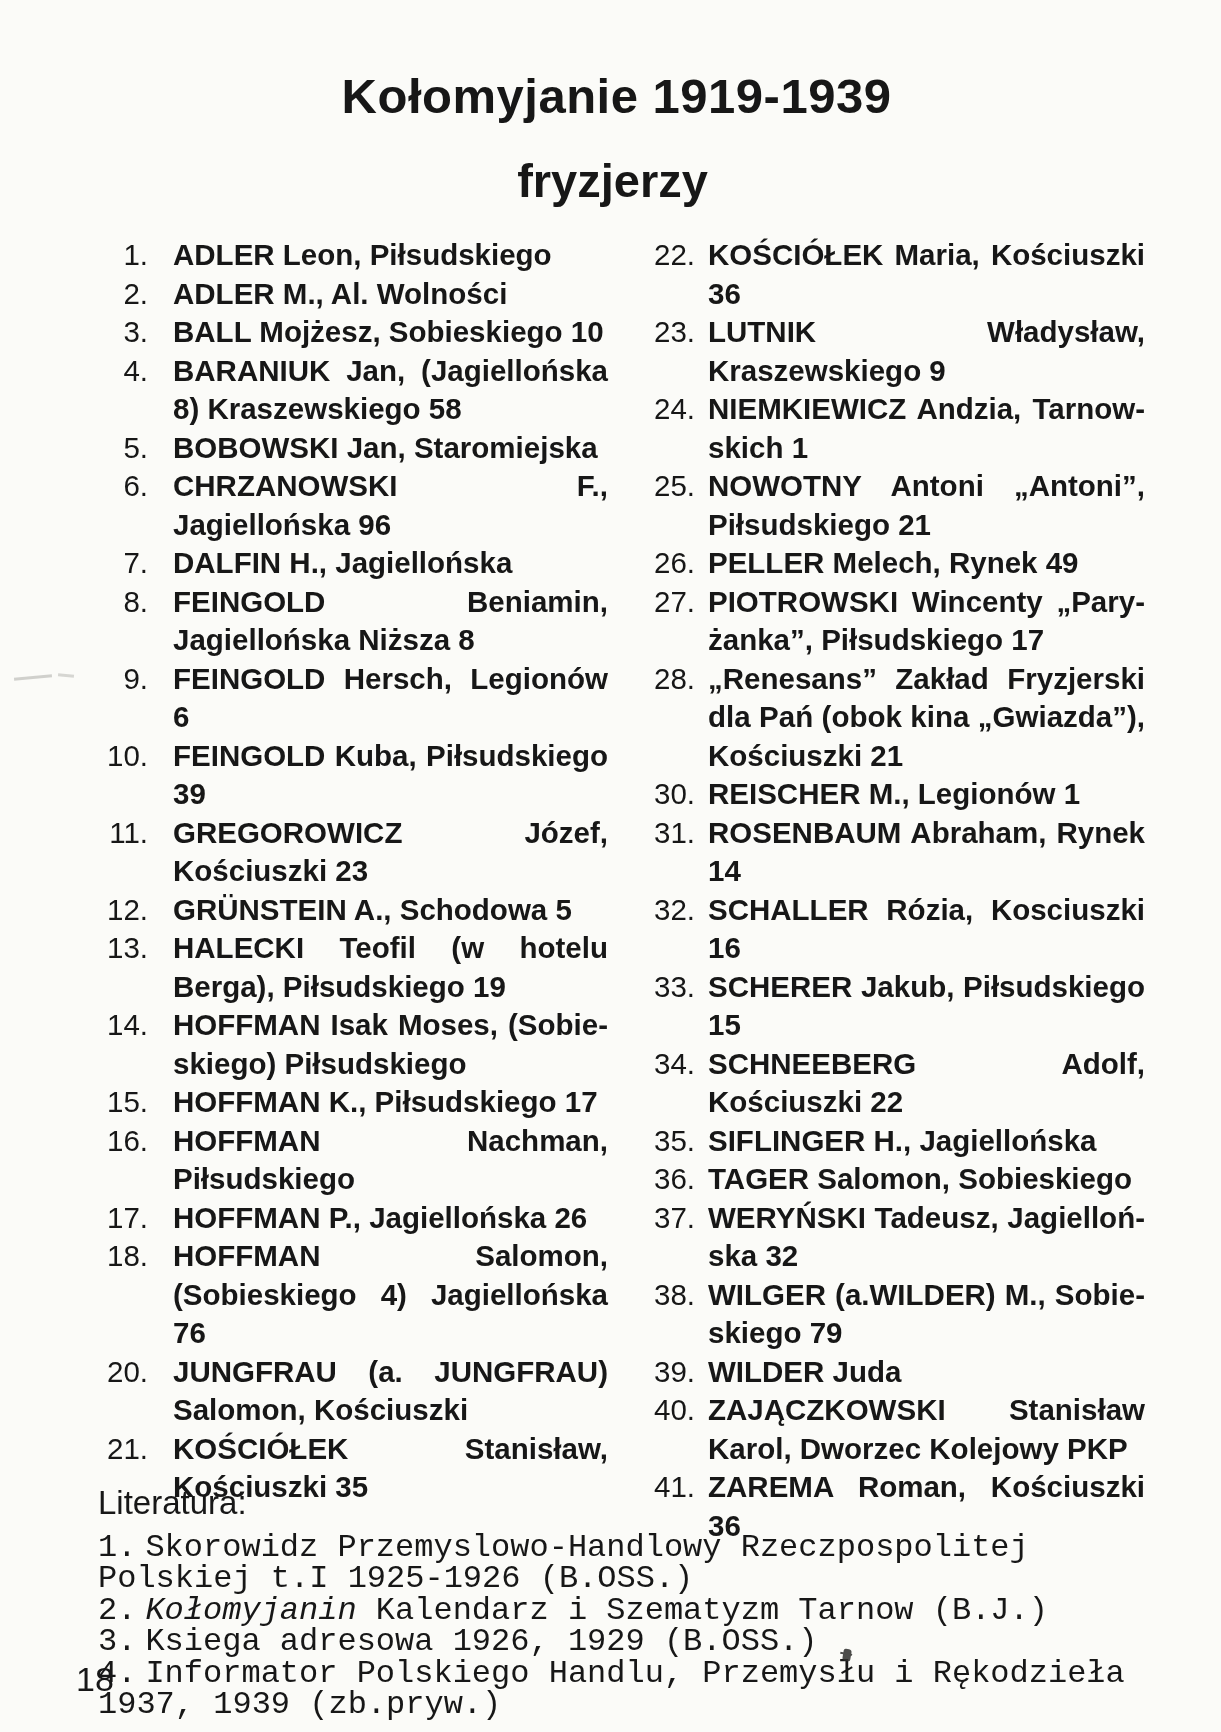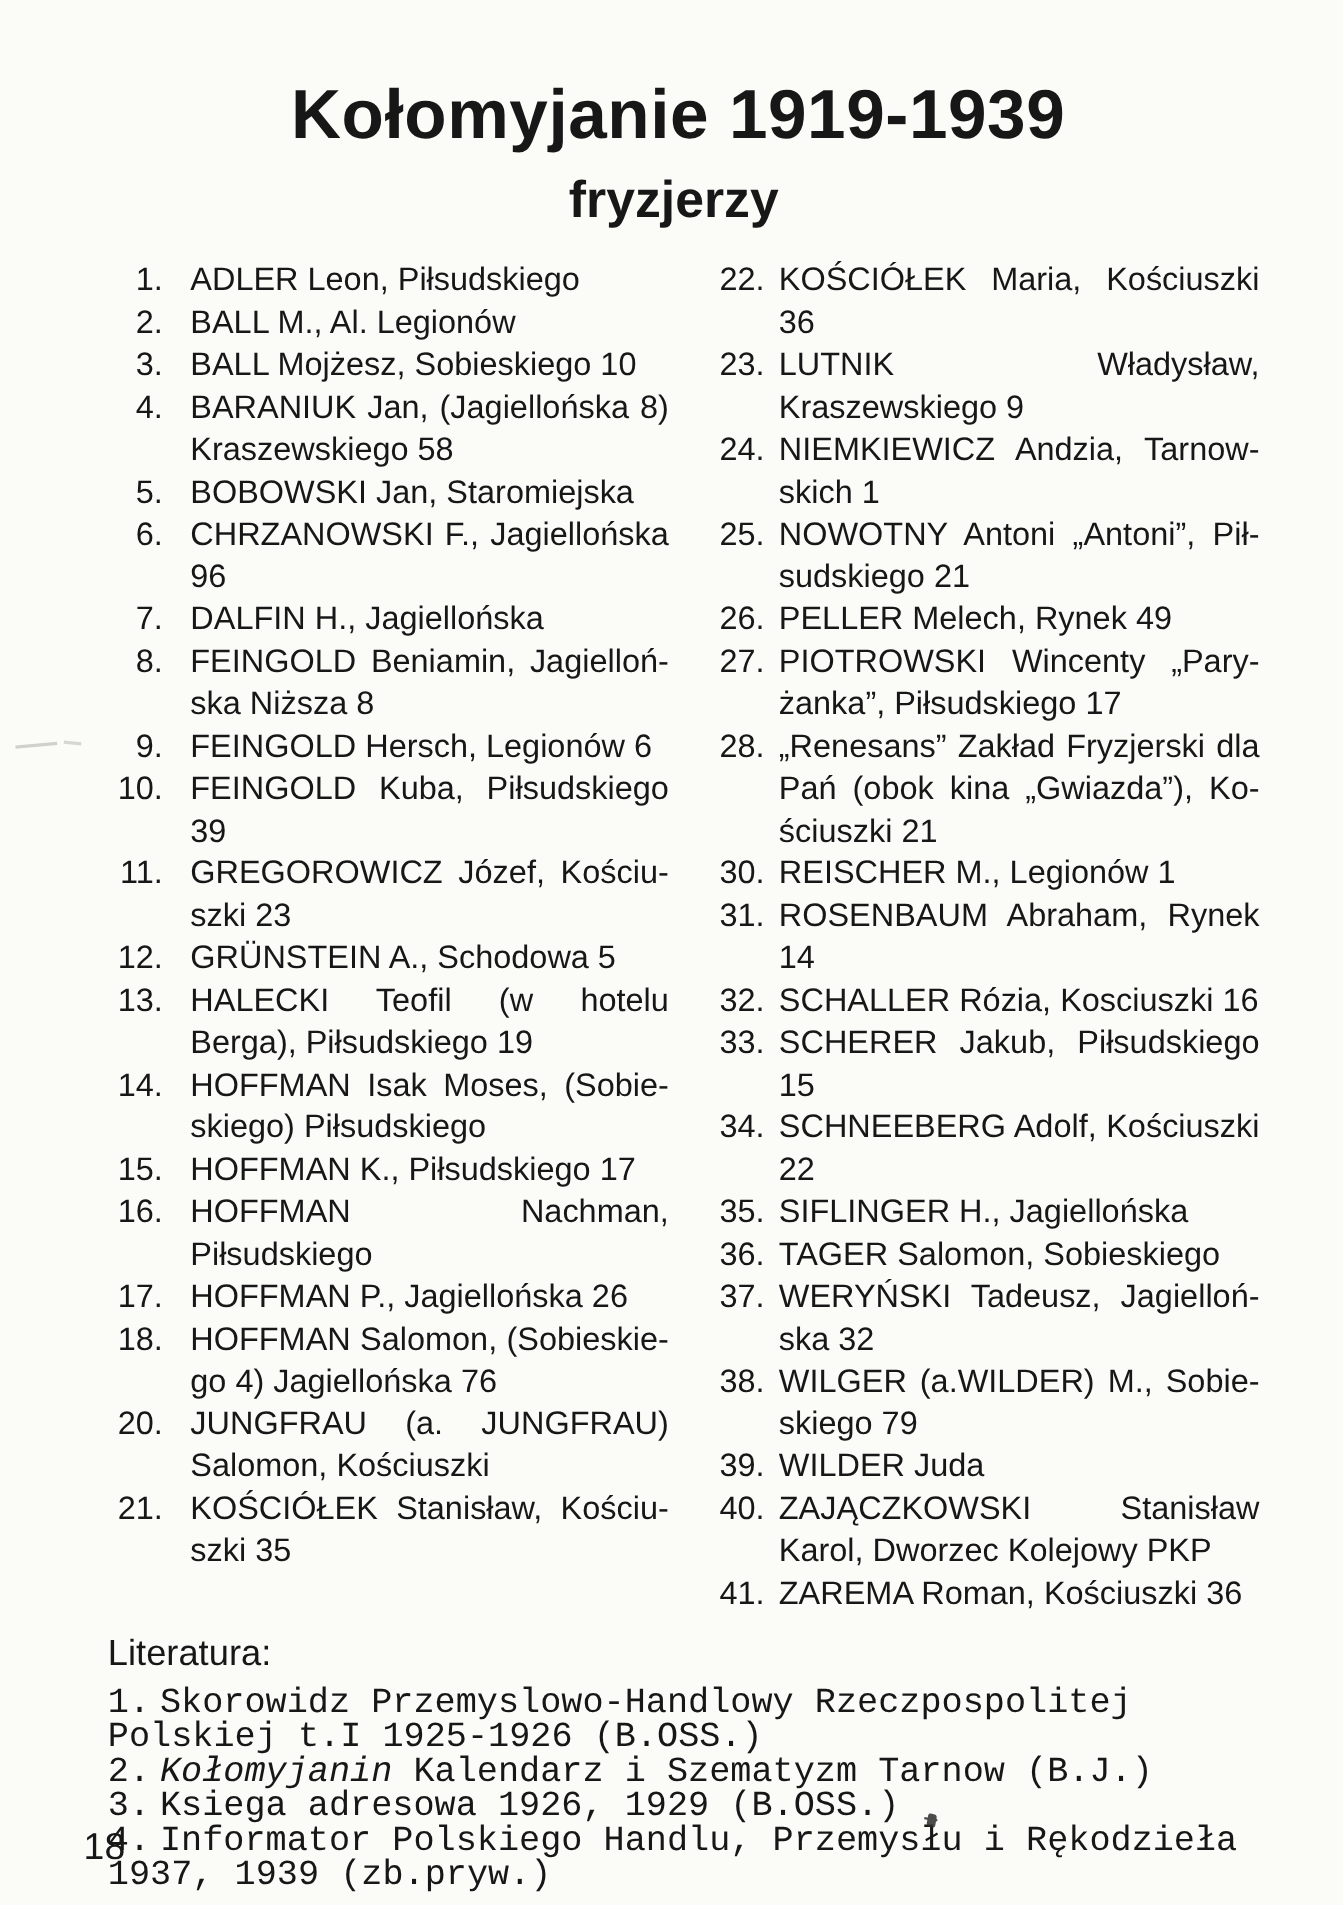--- a/index.html
+++ b/index.html
@@ -8,36 +8,36 @@
     background:#fbfbf8;
     font-family:"Liberation Sans", sans-serif;
     color:#171717;
     position:relative;
     overflow:hidden;
   }
   .page{position:absolute;inset:0;}
   .title{
     position:absolute;top:68px;left:0;width:100%;
     margin:0;text-align:center;
-    font-size:63px;font-weight:700;letter-spacing:.5px;
+    font-size:49px;font-weight:700;letter-spacing:.5px;
     padding-left:12px;box-sizing:border-box;
   }
   .subtitle{
     position:absolute;top:153px;left:0;width:100%;
     margin:0;text-align:center;
     font-size:47px;font-weight:700;
     padding-left:4px;box-sizing:border-box;
   }
   .columns{position:absolute;top:236px;left:96px;width:1060px;}
   .col{position:absolute;top:0;}
   .col-left{left:0;width:512px;}
   .col-right{left:549px;width:500px;}
   .entry{display:flex;font-size:29.5px;line-height:38.5px;}
   .entry .num{flex:0 0 52px;text-align:right;white-space:nowrap;}
-  .entry .txt{flex:1;margin-left:25px;text-align:justify;}
+  .entry .txt{flex:1;margin-left:25px;text-align:justify;font-weight:bold;}
   .col-right .entry .num{flex-basis:50px;}
   .col-right .entry .txt{margin-left:13px;}
   .literature{position:absolute;top:1484px;left:98px;width:1046px;}
   .lit-heading{font-size:33px;line-height:1.15;margin-bottom:10px;}
   .lit-item{font-size:32px;line-height:31.5px;font-family:Liberation Mono, monospace;}
   .lit-item .lit-num{margin-right:9px;}
   .lit-item .it{font-style:italic;}
   .page-number{position:absolute;left:76px;top:1660px;font-size:34px;}
   
   .pencil-mark{position:absolute;left:14px;top:672px;width:70px;height:10px;opacity:.45;}
@@ -55,21 +55,21 @@
   <h2 class="subtitle">fryzjerzy</h2>
 
   <div class="columns">
     <div class="col col-left">
         <div class="entry">
           <span class="num">1.</span>
           <span class="txt">ADLER Leon, Piłsudskiego</span>
         </div>
         <div class="entry">
           <span class="num">2.</span>
-          <span class="txt">BALL M., Al. Legionów</span>
+          <span class="txt">ADLER M., Al. Wolności</span>
         </div>
         <div class="entry">
           <span class="num">3.</span>
           <span class="txt">BALL Mojżesz, Sobieskiego 10</span>
         </div>
         <div class="entry">
           <span class="num">4.</span>
           <span class="txt">BARANIUK Jan, (Jagiellońska 8) Kraszewskiego 58</span>
         </div>
         <div class="entry">

